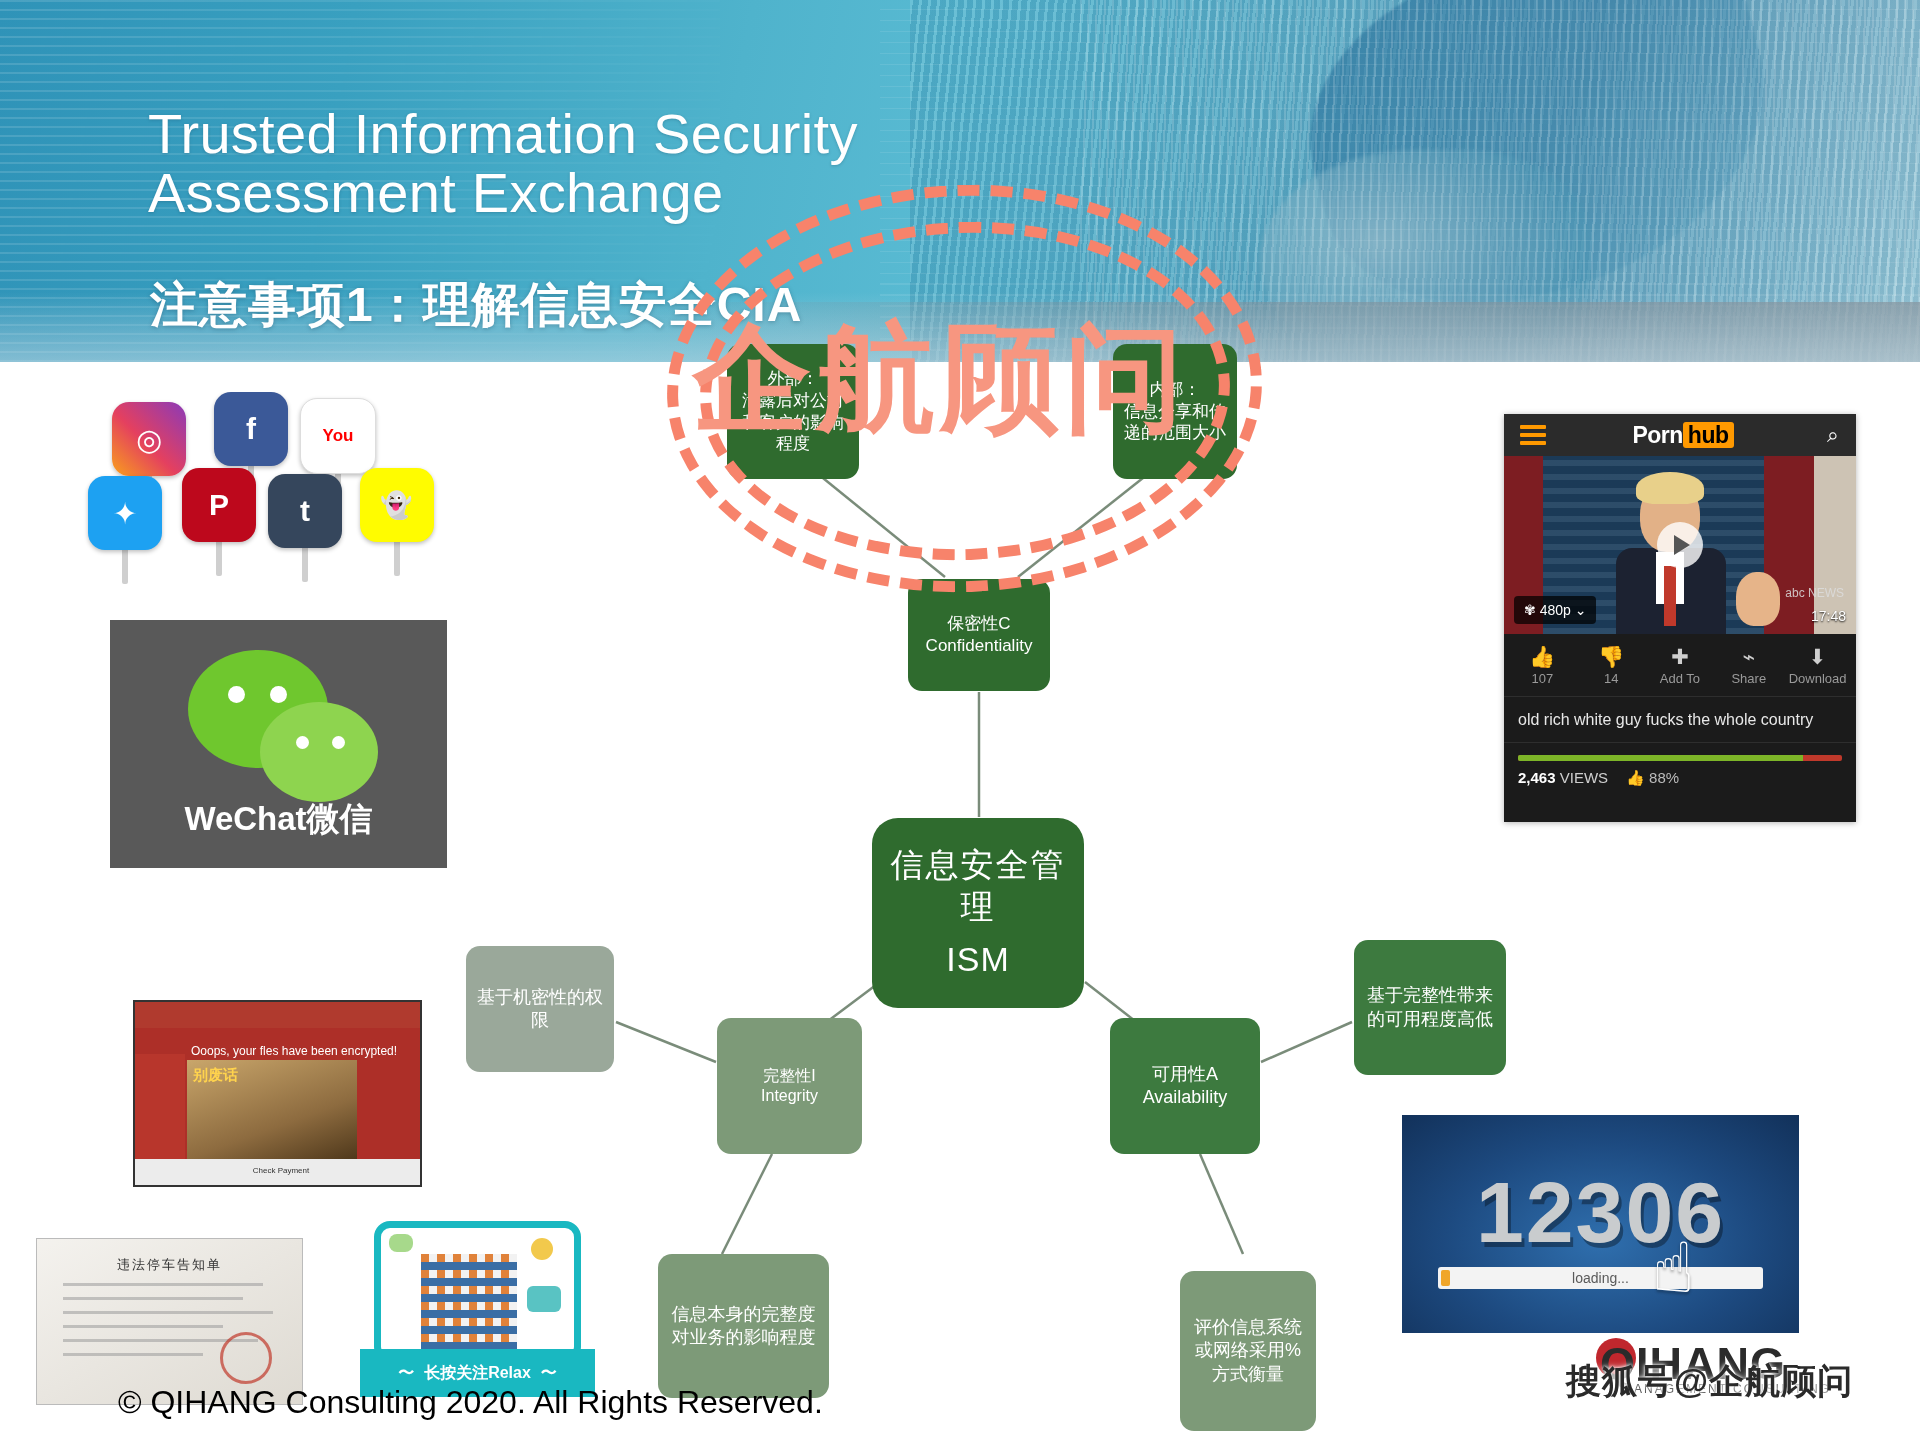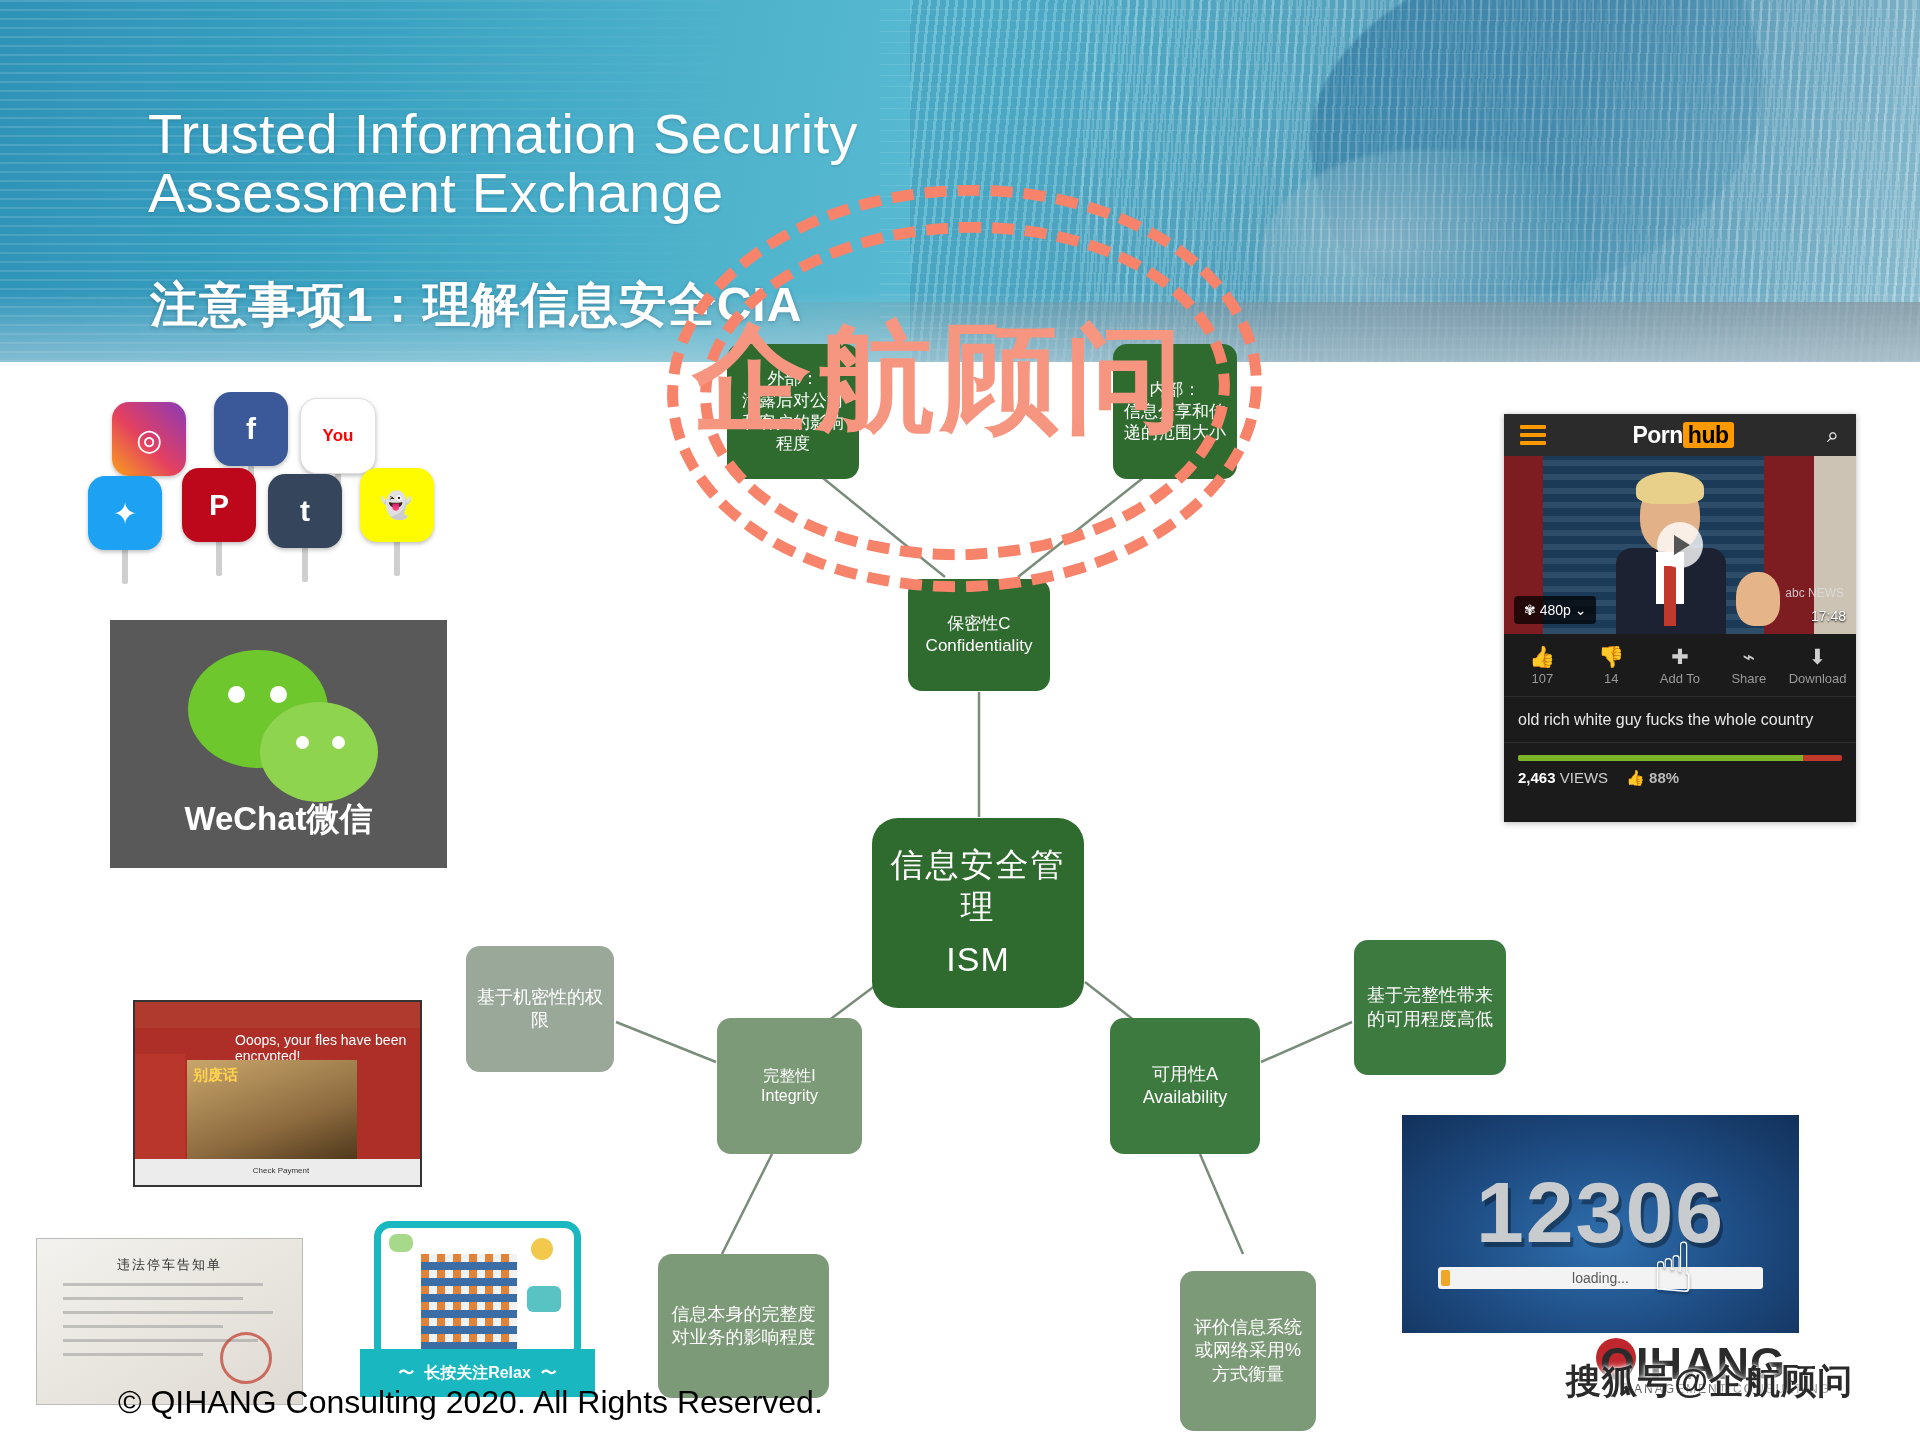--- a/index.html
+++ b/index.html
@@ -211,21 +211,21 @@
   .ph-actions{display:flex;justify-content:space-around;align-items:flex-start;
      padding:12px 4px 10px;border-bottom:1px solid #2e2e2e;}
   .ph-act{text-align:center;color:#9a9a9a;font-size:13px;width:62px;}
   .ph-act .gl{display:block;font-size:21px;color:#cfcfcf;margin-bottom:4px;line-height:1;}
   .ph-title{padding:12px 14px;color:#e8e8e8;font-size:16px;line-height:1.32;
      border-bottom:1px solid #2e2e2e;}
   .ph-ratingbar{height:6px;margin:12px 14px 8px;background:#c0392b;border-radius:2px;overflow:hidden;}
   .ph-ratingbar i{display:block;height:100%;width:88%;background:#7db528;}
   .ph-stats{padding:0 14px 12px;color:#cfcfcf;font-size:15px;}
   .ph-stats b{color:#fff;font-weight:700;}
-  .ph-stats .pct{color:#bbb;margin-left:14px;font-weight:bold;}
+  .ph-stats .pct{color:#bbb;margin-left:14px;}
 
   
   #panel-12306{left:1402px;top:1115px;width:397px;height:218px;
      background:radial-gradient(ellipse at 50% 58%,#2f6fae 0%,#1d4a80 55%,#12315a 100%);}
   .p12-digits{position:absolute;left:0;right:0;top:48px;text-align:center;
      font-size:86px;font-weight:700;color:#c9ccce;letter-spacing:2px;
      text-shadow:3px 5px 0 rgba(0,0,0,.35);font-family:"Liberation Sans",sans-serif;}
   .p12-bar{position:absolute;left:36px;right:36px;top:152px;height:22px;background:#f3f3f3;
      border-radius:3px;display:flex;align-items:center;justify-content:center;}
   .p12-bar::before{content:"";position:absolute;left:3px;top:3px;bottom:3px;width:9px;
@@ -363,21 +363,21 @@
     <div class="wx-eye" style="left:160px;top:66px;"></div>
     <div class="wx-eye" style="left:186px;top:116px;width:13px;height:13px;"></div>
     <div class="wx-eye" style="left:222px;top:116px;width:13px;height:13px;"></div>
     <div class="wx-text">WeChat微信</div>
   </div>
 
   <div class="img-card" id="ransom-card">
     <div class="rw-top"></div>
     <div class="rw-body">
       <div class="rw-sidebar"></div>
-      <div style="position:absolute;left:56px;top:4px;color:#fff;font-size:14px;margin-left:44px;">Ooops, your fles have been encrypted!</div>
+      <div style="position:absolute;left:56px;top:16px;color:#fff;font-size:12px;">Ooops, your fles have been encrypted!</div>
       <div class="rw-photo"></div>
       <div class="rw-redtext">别废话</div>
       <div class="rw-bottom">
         <div style="font-size:8px;color:#333;text-align:center;padding-top:7px;">Check Payment</div>
       </div>
     </div>
   </div>
 
   <div class="img-card" id="ticket-card">
     <div class="tk-title">违法停车告知单</div>

